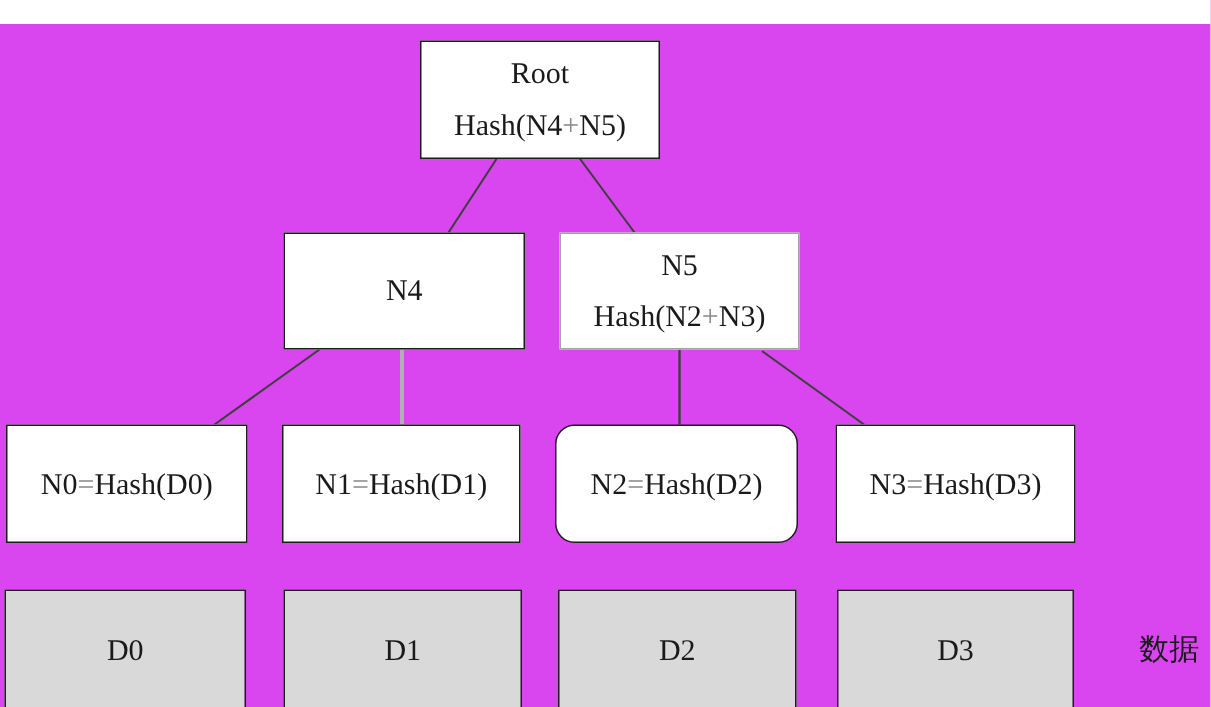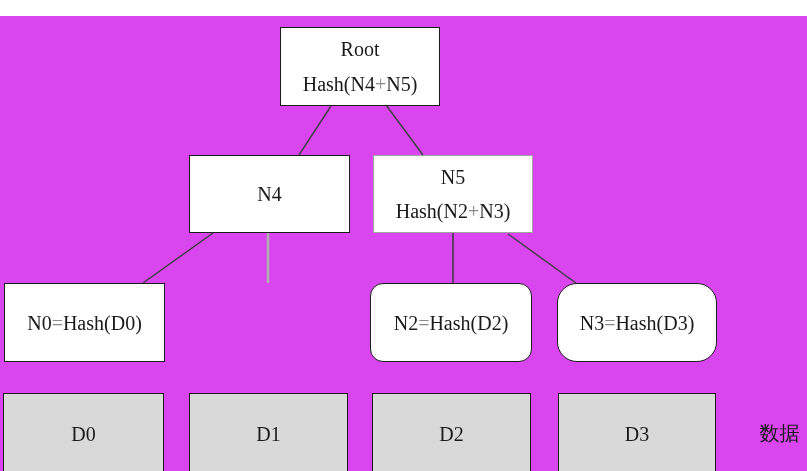--- a/index.html
+++ b/index.html
@@ -72,26 +72,29 @@
 
   <div class="node gray-border" style="left:373px; top:139px; width:160px; height:78px;">
     <div>N5</div>
     <div class="t-hash">Hash(N2<span class="op">+</span>N3)</div>
   </div>
 
   <div class="node single" style="left:4px; top:267px; width:161px; height:79px;">
     <div class="t-hash">N0<span class="op">=</span>Hash(D0)</div>
   </div>
 
+  <div class="node single" style="left:188px; top:267px; width:159px; height:79px;">
+    <div class="t-hash">N1<span class="op">=</span>Hash(D1)</div>
+  </div>
 
   <div class="node single" style="left:370px; top:267px; width:162px; height:79px;border-radius:13px;">
     <div class="t-hash">N2<span class="op">=</span>Hash(D2)</div>
   </div>
 
-  <div class="node single" style="left:557px; top:267px; width:160px; height:79px;border-radius:20px;">
+  <div class="node single" style="left:557px; top:267px; width:160px; height:79px;">
     <div class="t-hash">N3<span class="op">=</span>Hash(D3)</div>
   </div>
 
   <div class="node datablock" style="left:3px; top:377px; width:161px; height:82px;">
     <div>D0</div>
   </div>
 
   <div class="node datablock" style="left:189px; top:377px; width:159px; height:82px;">
     <div>D1</div>
   </div>

